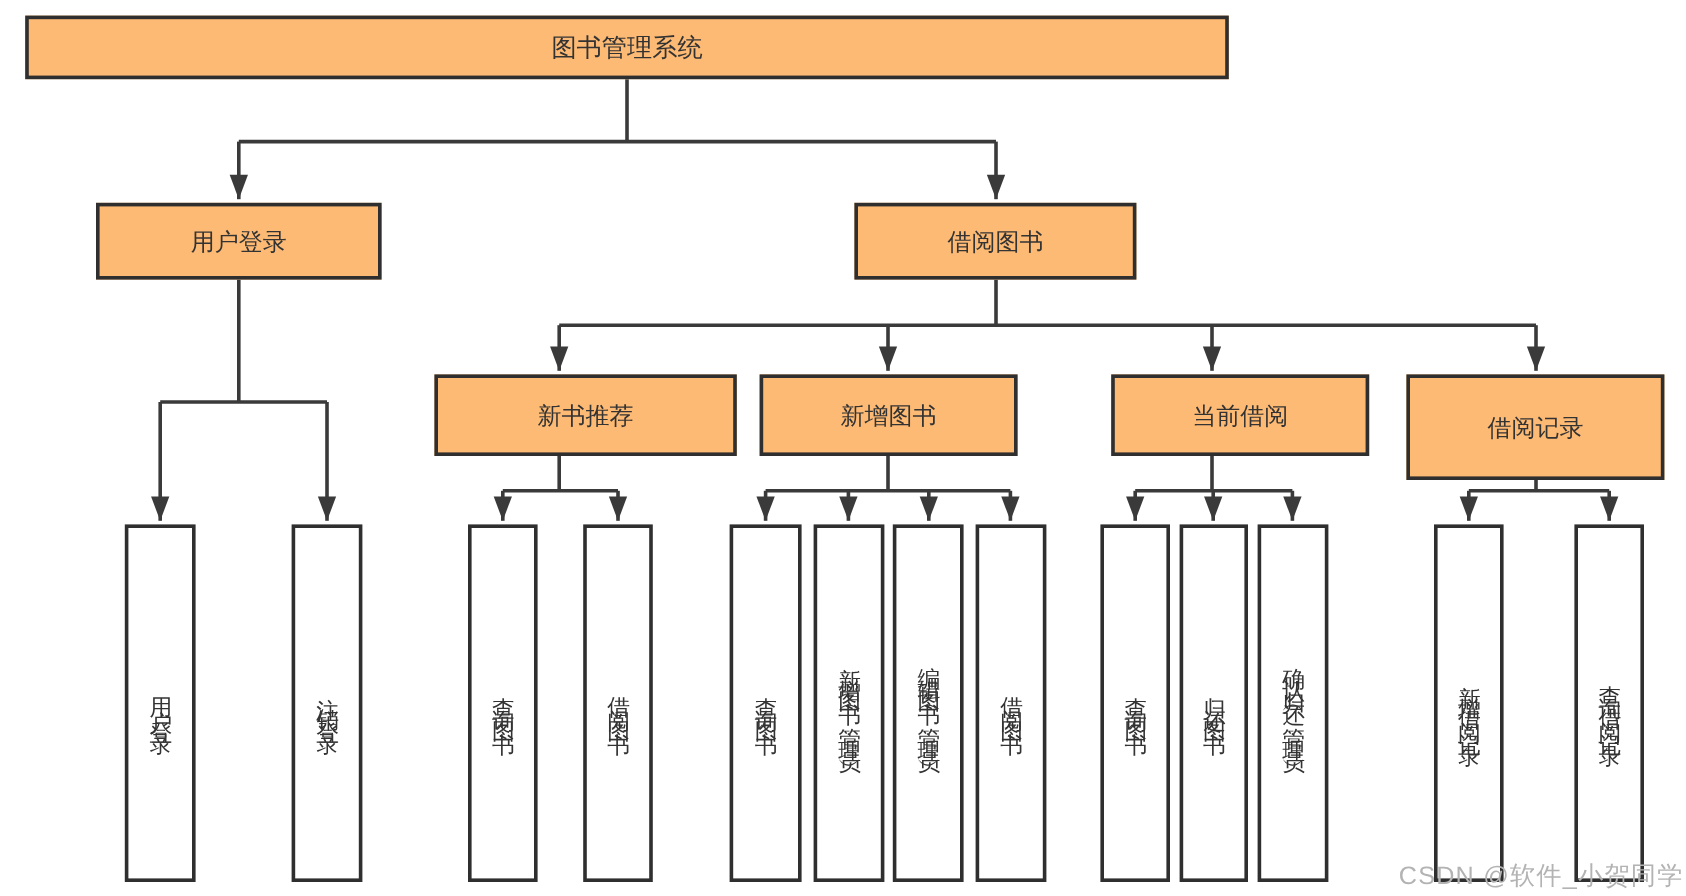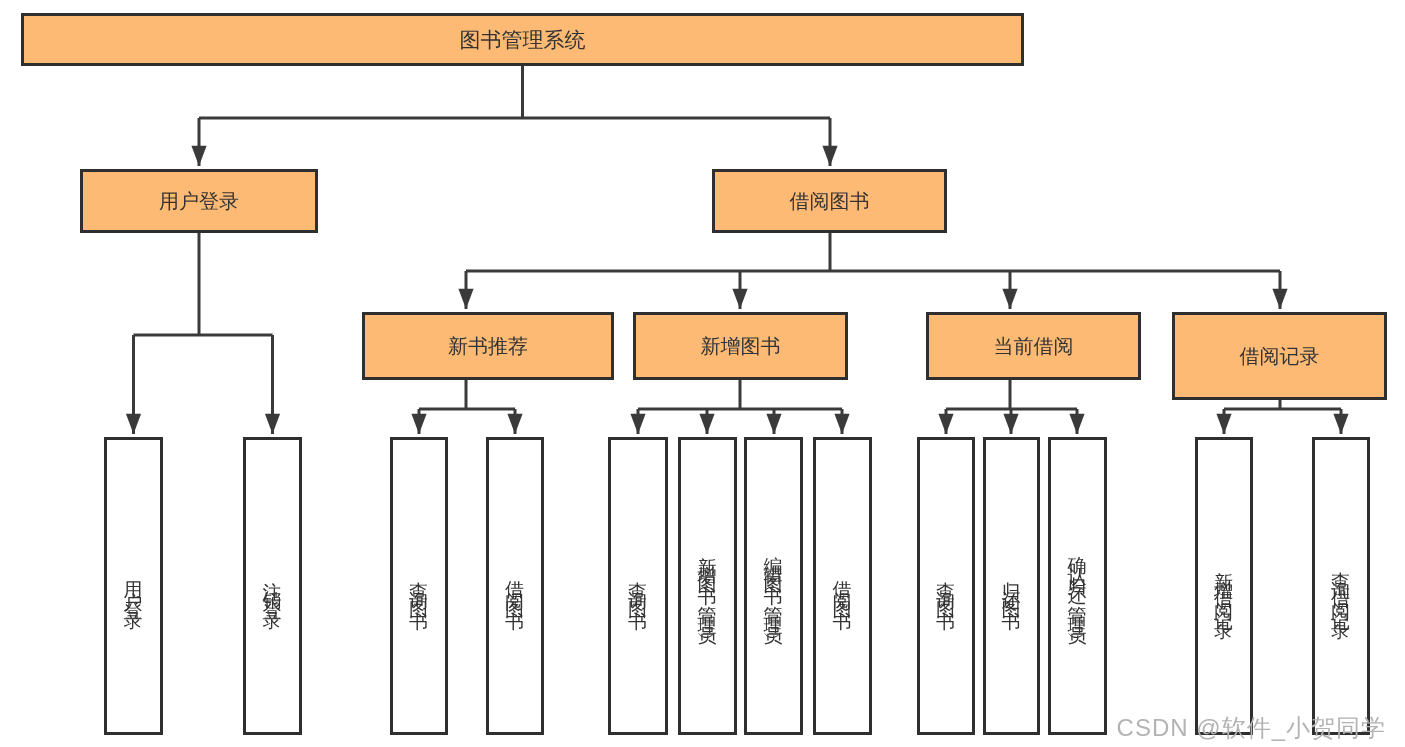--- a/index.html
+++ b/index.html
@@ -51,23 +51,23 @@
   .leaf span {
     writing-mode: vertical-rl;
     text-orientation: mixed;
     font-size: 19px;
     letter-spacing: 10px;
     line-height: 1;
     color: #333333;
   }
   .watermark {
     position: absolute;
-    right: 19px;
+    right: 2px;
     bottom: 3px;
-    font-size: 24px;
+    font-size: 21px;
     color: #b3b3b3;
     letter-spacing: 1px;
     white-space: nowrap;
   }
 </style>
 </head>
 <body>
 
 <div class="canvas">
 

